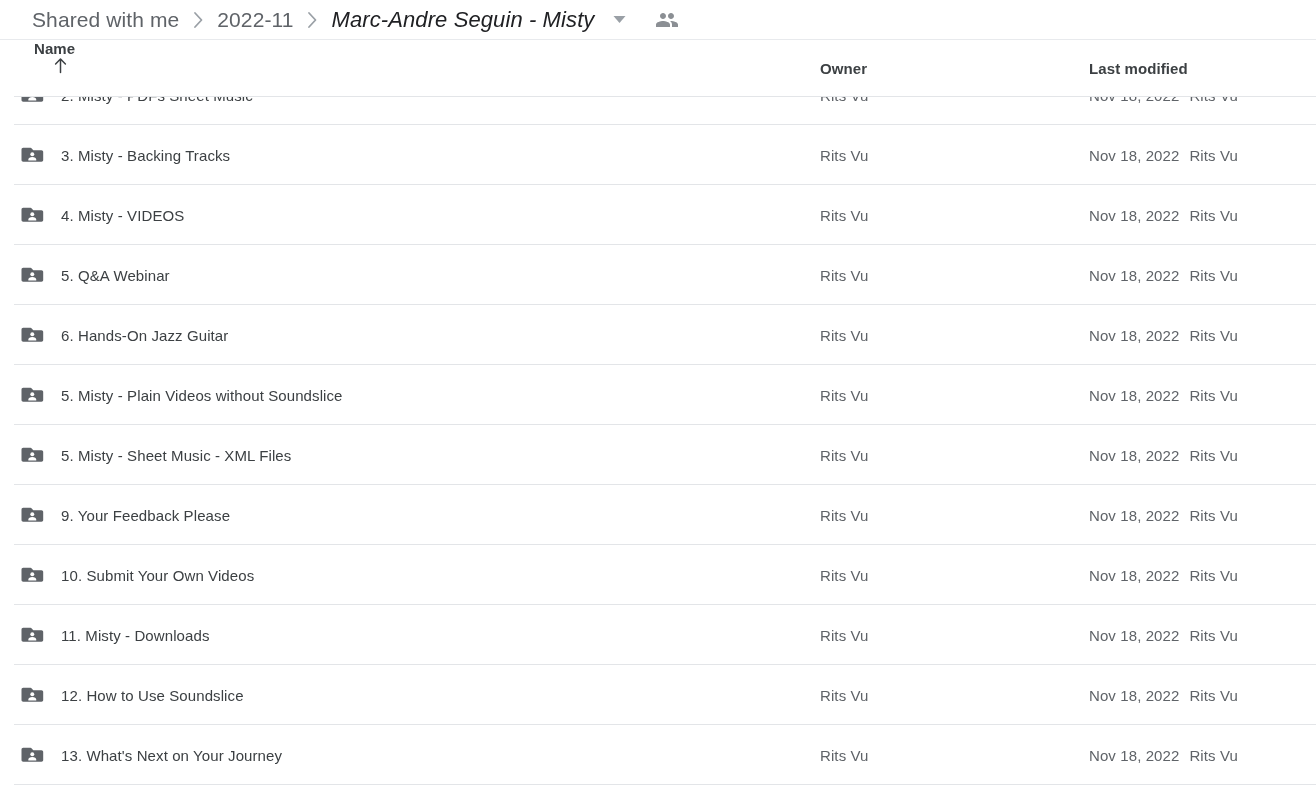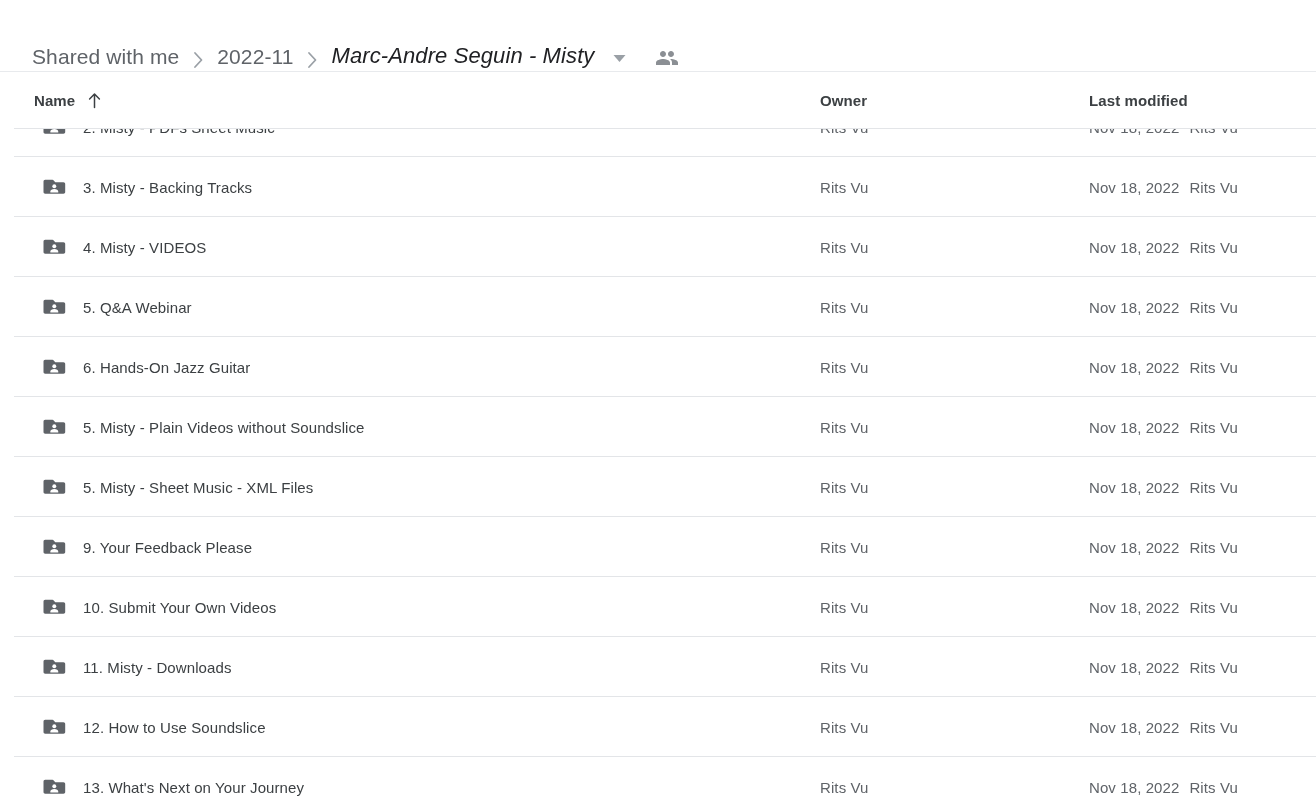--- a/index.html
+++ b/index.html
@@ -9,23 +9,23 @@
     width: 1316px;
     height: 810px;
     background: #ffffff;
     font-family: "Liberation Sans", sans-serif;
     -webkit-font-smoothing: antialiased;
     overflow: hidden;
   }
 
   
   .breadcrumb-bar {
-    height: 72px;
+    height: 40px;
     display: flex;
-    align-items: flex-end;
+    align-items: center;
     padding: 0 0 0 30px;
     background: #ffffff;
     border-bottom: 1px solid #e8eaed;
   }
   .crumb-ancestor {
     font-size: 21px;
     color: #5f6368;
     letter-spacing: 0.1px;
     white-space: nowrap;
     cursor: pointer;
@@ -91,21 +91,21 @@
     height: 57px;
     display: flex;
     align-items: center;
     font-size: 15px;
     color: #3c4043;
     font-weight: bold;
     letter-spacing: 0.1px;
     cursor: pointer;
     white-space: nowrap;
   }
-  .col-head.name { left: 34px; }
+  .col-head.name { left: 34px; flex-direction: column; }
   .col-head.owner { left: 820px; }
   .col-head.modified { left: 1089px; justify-content: flex-end; }
   .sort-arrow {
     margin-left: 12px;
     display: inline-flex;
     align-items: center;
     color: #3c4043;
   }
 
   
@@ -136,21 +136,21 @@
     position: absolute;
     top: 0;
     height: 60px;
     display: flex;
     align-items: center;
     font-size: 15px;
     color: #3c4043;
     letter-spacing: 0.1px;
     white-space: nowrap;
   }
-  .cell.name { left: 41px; }
+  .cell.name { left: 19px; }
   .cell.owner { left: 820px; color: #5f6368; }
   .cell.modified { left: 1089px; color: #5f6368; }
 
   .folder-icon {
     width: 26px;
     height: 26px;
     flex: 0 0 auto;
     margin-right: 16px;
     display: inline-flex;
     align-items: center;

